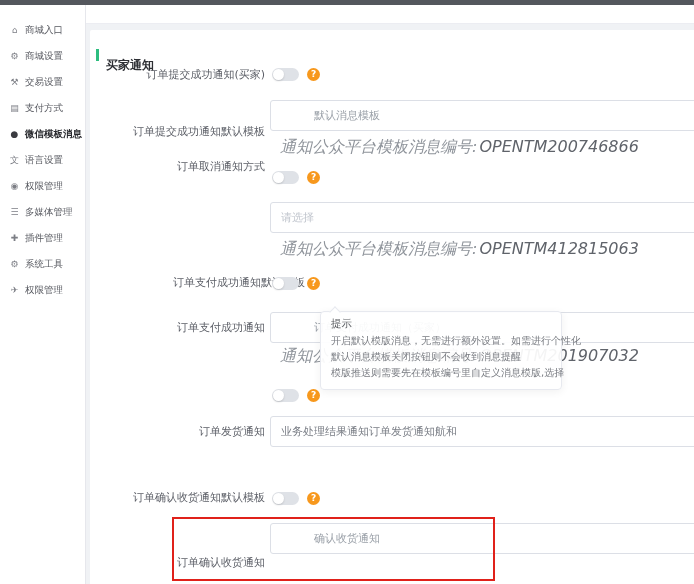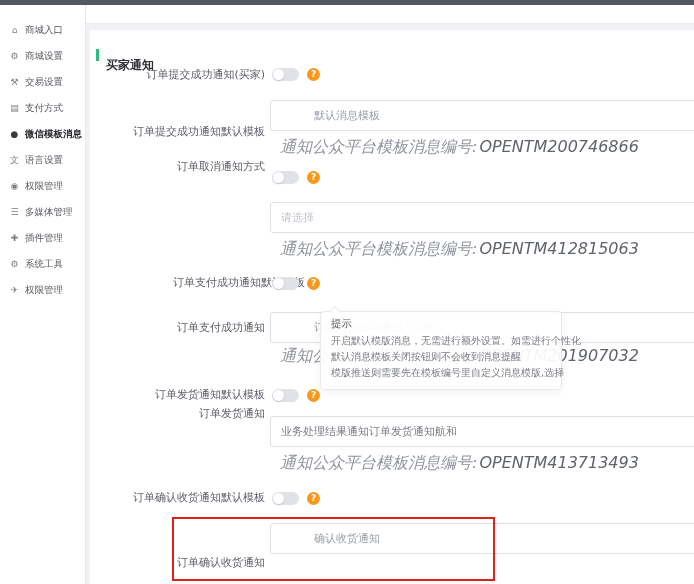--- a/index.html
+++ b/index.html
@@ -133,31 +133,29 @@
       <div class="knob"></div>
     </div>
   <span class="help" style="top:247px;">?</span>
 
   <div class="label" style="top:290px;">订单支付成功通知</div>
   <div class="input-box" style="top:282px;">
       <span class="val mid">订单支付成功通知（买家）</span>
     </div>
   <div class="note" style="top:319px;"><span>通知公众平台模板消息编号:</span><span class="code">OPENTM201907032</span></div>
 
-  <div class="label" style="top:357px;">订单发货通知默认模板</div>
   <div class="switch" style="top:359px;">
       <div class="knob"></div>
     </div>
   <span class="help" style="top:359px;">?</span>
 
-  <div class="label" style="top:376px;">订单发货通知</div>
+  <div class="label" style="top:394px;">订单发货通知</div>
   <div class="input-box" style="top:386px;">
       <span class="val darker">业务处理结果通知订单发货通知航和</span>
     </div>
-  <div class="note" style="top:426px;"><span>通知公众平台模板消息编号:</span><span class="code">OPENTM413713493</span></div>
 
   <div class="label" style="top:460px;">订单确认收货通知默认模板</div>
   <div class="switch" style="top:462px;">
       <div class="knob"></div>
     </div>
   <span class="help" style="top:462px;">?</span>
 
   <div class="label" style="top:501px;margin-top:24px;">订单确认收货通知</div>
   <div class="input-box" style="top:493px;">
       <span class="val mid">确认收货通知</span>

